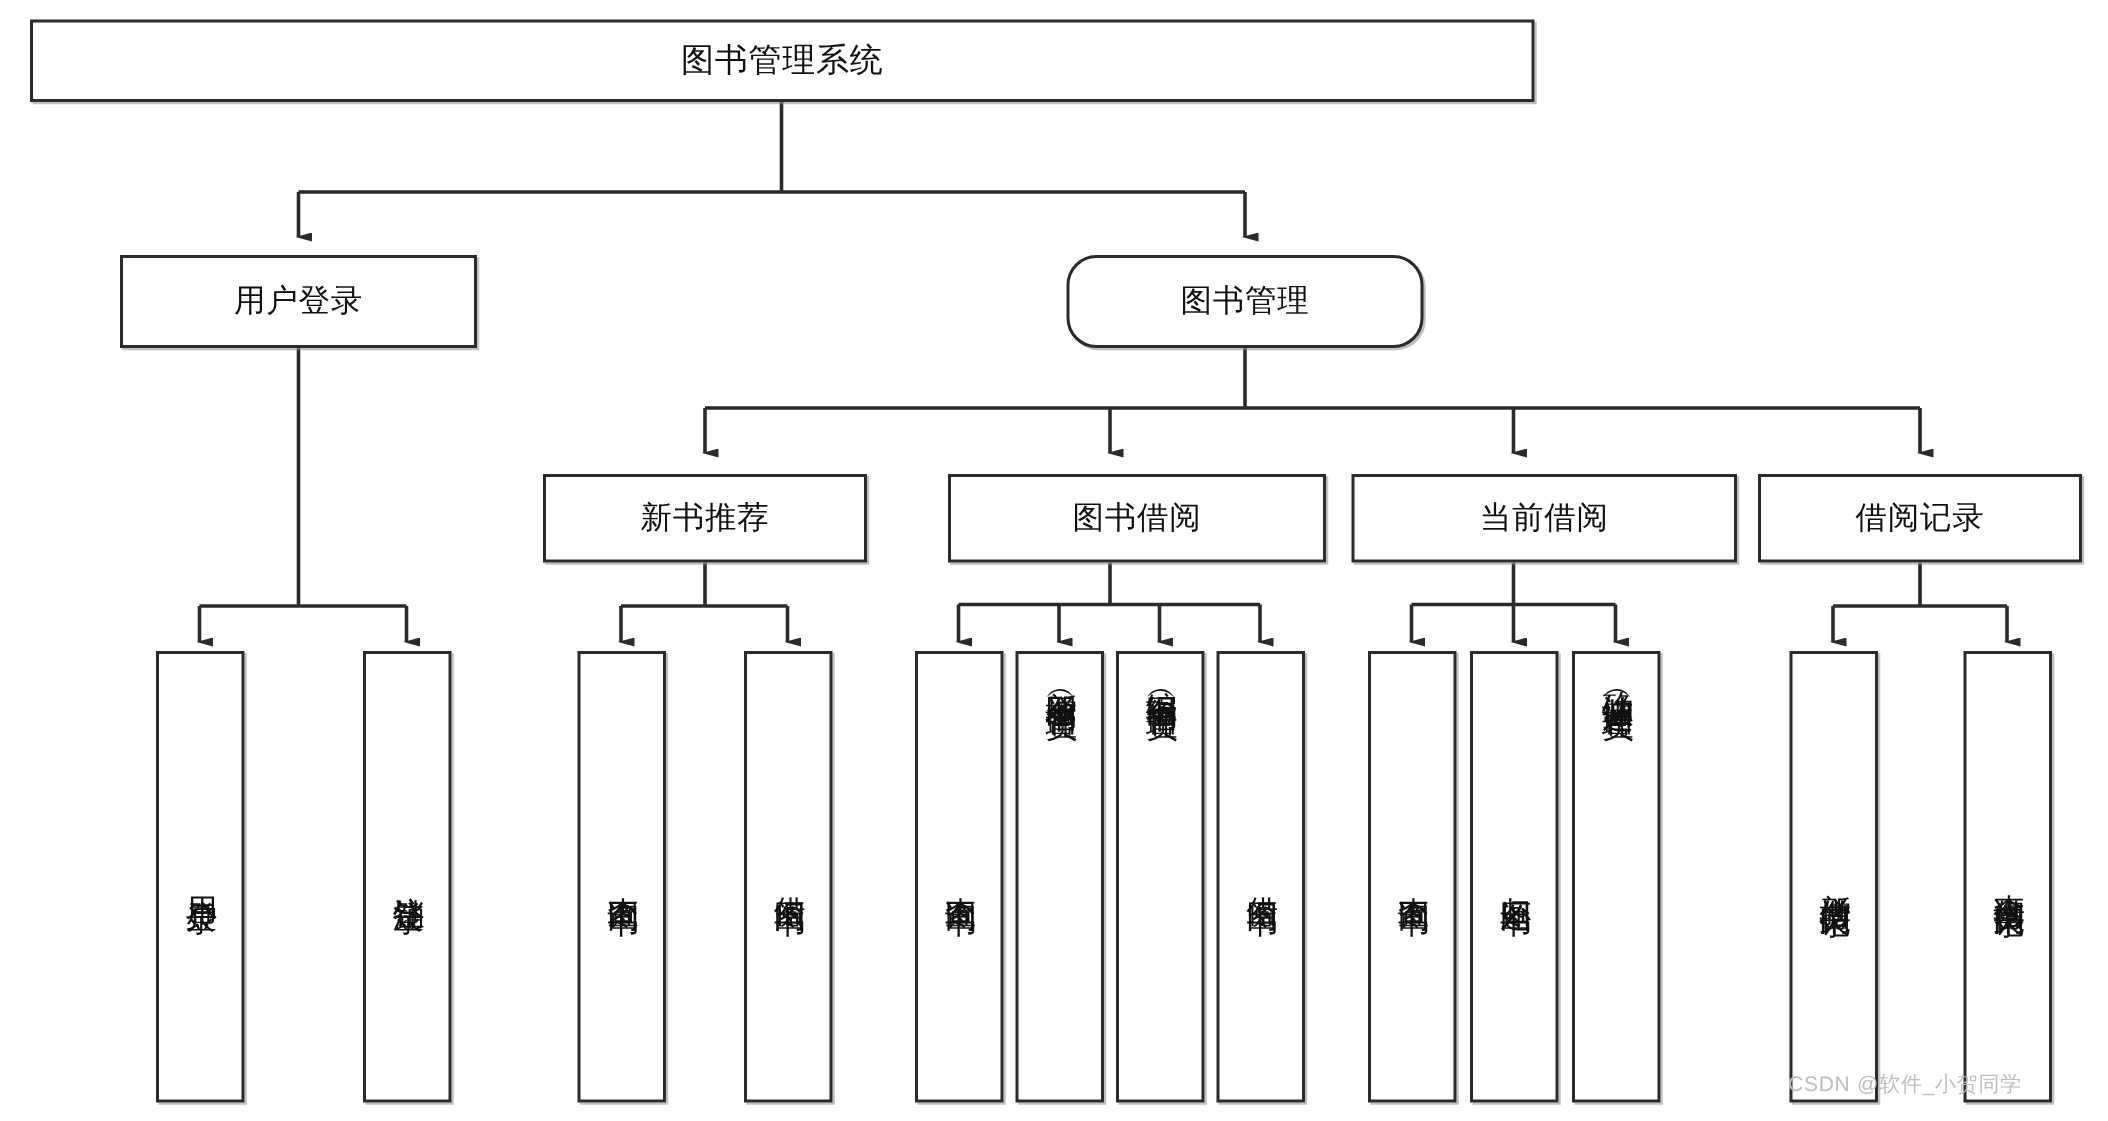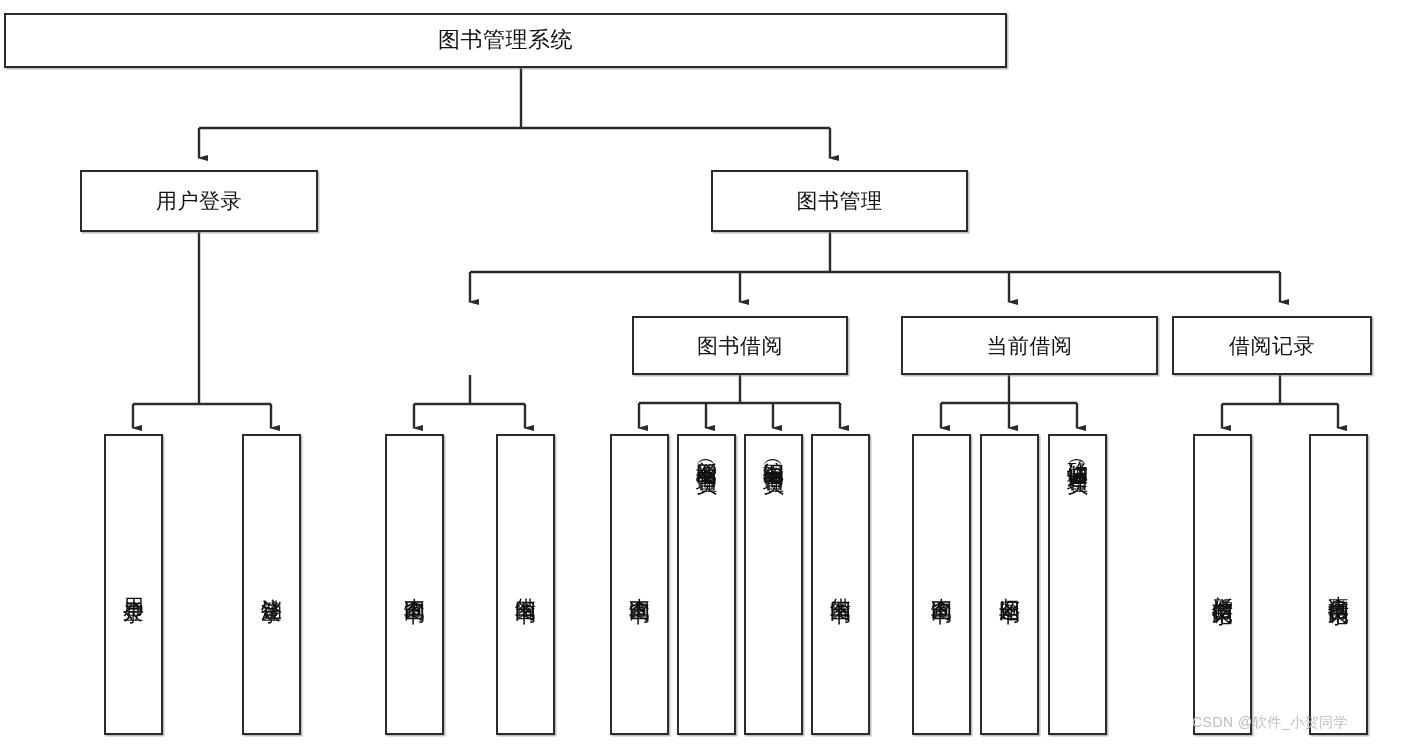--- a/index.html
+++ b/index.html
@@ -127,42 +127,45 @@
       <path d="M1009,403 L1009,428" marker-end="url(#arrow)"></path>
       <path d="M1077,403 L1077,428" marker-end="url(#arrow)"></path>
 
       <path d="M1280,375 L1280,404"></path>
       <path d="M1222,404 L1338,404"></path>
       <path d="M1222,404 L1222,428" marker-end="url(#arrow)"></path>
       <path d="M1338,404 L1338,428" marker-end="url(#arrow)"></path>
     </g>
   </svg>
 
-  <div class="node h-node" id="n-root" style="left:4px; top:13px; width:1003px; height:55px;">
+  <div class="node h-node" id="n-root" style="left:20px; top:13px; width:1003px; height:55px;">
     <span class="lbl">图书管理系统</span>
   </div>
 
   <div class="node h-node" style="left:80px; top:170px; width:238px; height:62px;">
     <span class="lbl">用户登录</span>
   </div>
 
-  <div class="node h-node" style="left:711px; top:170px; width:257px; height:62px;">
+  <div class="node h-node" style="left:711px; top:170px; width:238px; height:62px;border-radius:20px;">
     <span class="lbl">图书管理</span>
   </div>
 
-
-  <div class="node h-node" style="left:632px; top:316px; width:216px; height:59px;">
+  <div class="node h-node" style="left:362px; top:316px; width:216px; height:59px;">
+    <span class="lbl">新书推荐</span>
+  </div>
+
+  <div class="node h-node" style="left:632px; top:316px; width:252px; height:59px;">
     <span class="lbl">图书借阅</span>
   </div>
 
   <div class="node h-node" style="left:901px; top:316px; width:257px; height:59px;">
     <span class="lbl">当前借阅</span>
   </div>
 
-  <div class="node h-node" style="left:1172px; top:316px; width:200px; height:59px;">
+  <div class="node h-node" style="left:1172px; top:316px; width:216px; height:59px;">
     <span class="lbl">借阅记录</span>
   </div>
 
   <div class="node v-node mid" style="left:104px; top:434px; width:59px; height:301px;">
     <span class="lbl">用户登录</span>
   </div>
 
   <div class="node v-node mid" style="left:242px; top:434px; width:59px; height:301px;">
     <span class="lbl">注销登录</span>
   </div>

